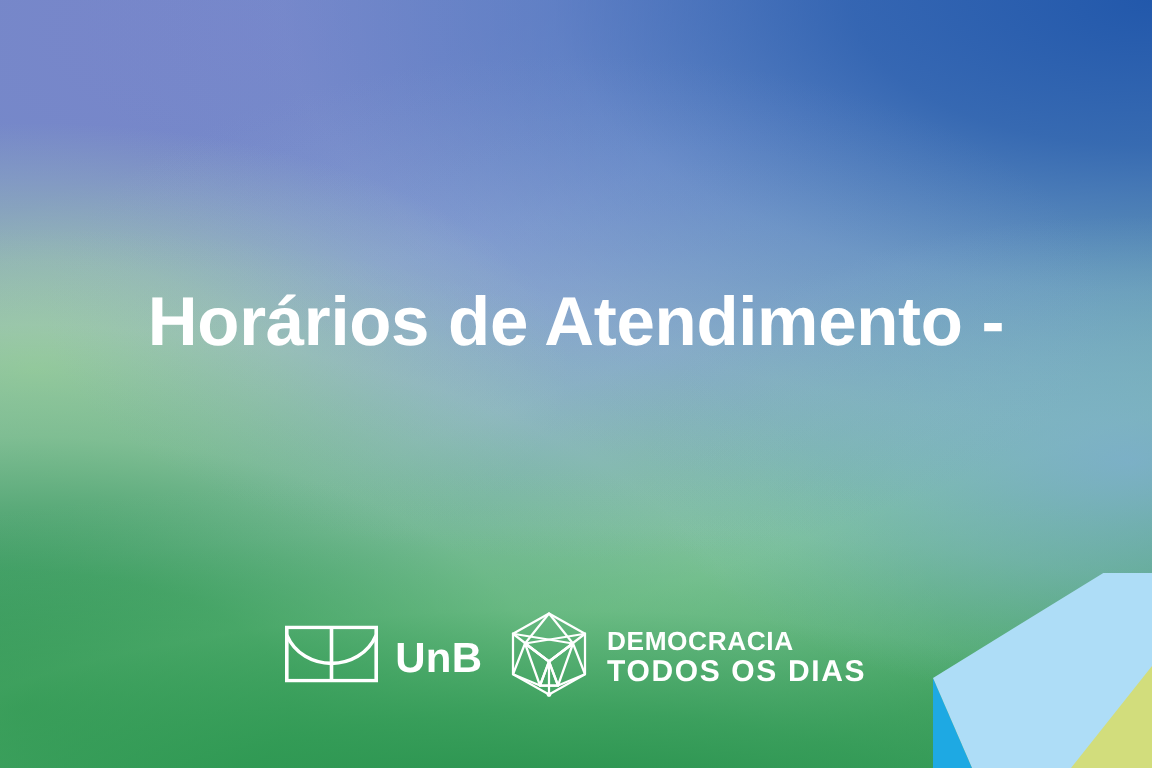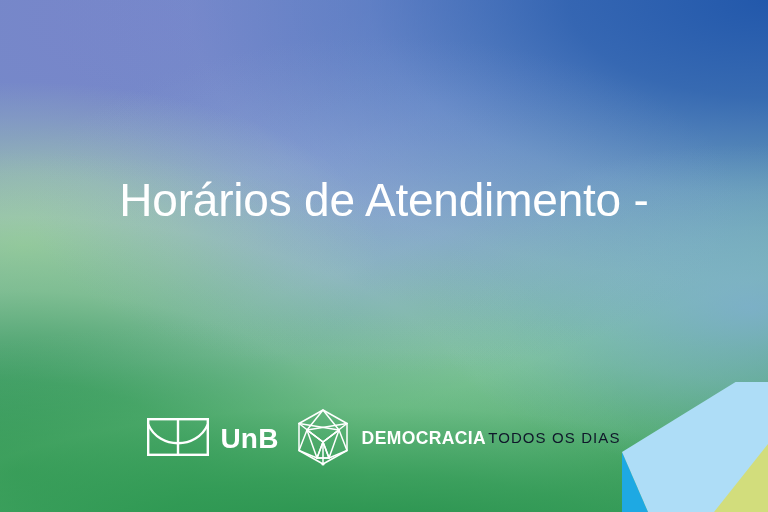--- a/index.html
+++ b/index.html
@@ -117,24 +117,24 @@
     position: absolute;
     left: 0;
     right: 0;
     top: 168px;
     text-align: center;
     padding: 0 44px;
     box-sizing: border-box;
   }
 
   .title {
-    margin: 2px;
-    color: #ffffff;
-    font-family: "Liberation Sans", sans-serif;
-    font-weight: normal;
+    margin: 16px;
+    color: #ffffff;
+    font-family: "Liberation Sans", sans-serif;
+    font-weight: bold;
     font-size: 46px;
     line-height: 1.32;
     letter-spacing: -0.2px;
     text-rendering: optimizeLegibility;
   }
 
   
   .logo-bar {
     position: absolute;
     left: 0;
@@ -162,39 +162,39 @@
   }
 
   .logo-democracia {
     display: flex;
     align-items: center;
     gap: 11px;
   }
 
   .dem-text {
     display: flex;
-    flex-direction: row;
+    flex-direction: column;
     justify-content: center;
     gap: 2px;
   }
 
   .dem-line1 {
     color: #ffffff;
     font-family: "Liberation Sans", sans-serif;
     font-weight: bold;
     font-size: 17.5px;
     line-height: 1;
     letter-spacing: 0.4px;
   }
 
   .dem-line2 {
-    color: #0f172a;
-    font-family: "Liberation Sans", sans-serif;
-    font-weight: normal;
-    font-size: 15px;
+    color: #ffffff;
+    font-family: "Liberation Sans", sans-serif;
+    font-weight: bold;
+    font-size: 20px;
     line-height: 1;
     letter-spacing: 1.1px;
   }
 </style>
 </head>
 <body>
 
 <div class="canvas">
 
   <div class="bg-layer bg-base"></div>

